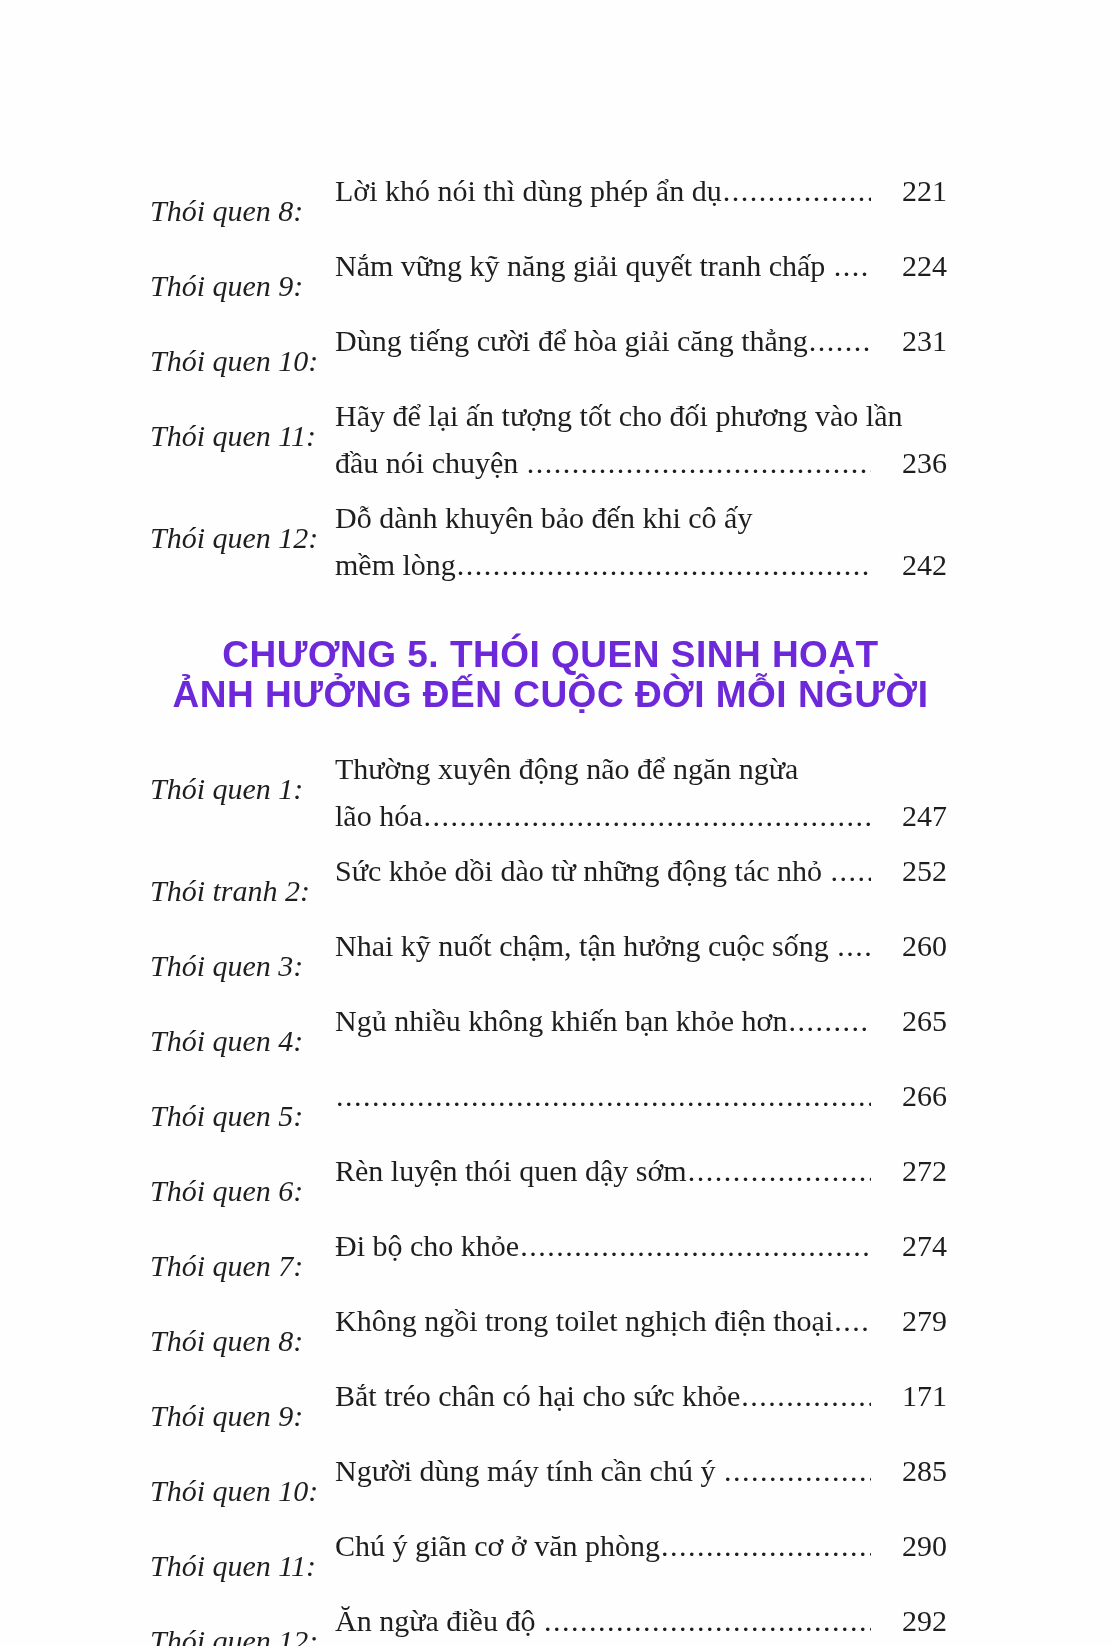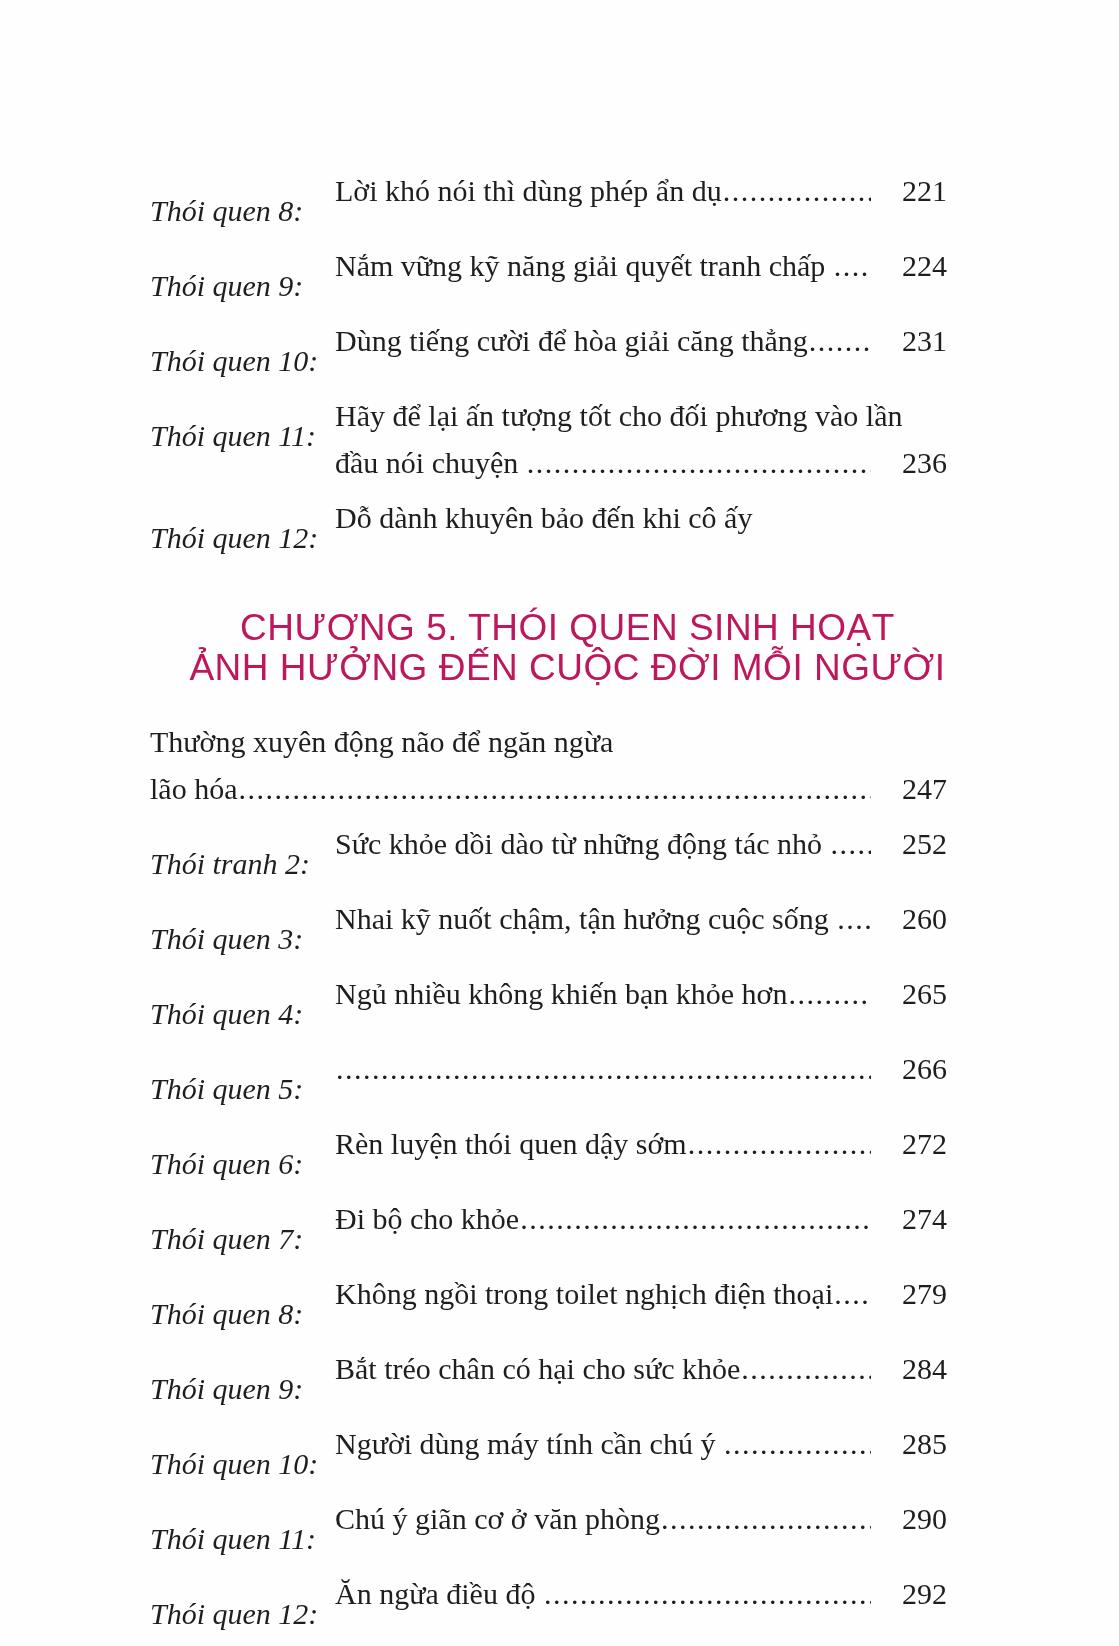--- a/index.html
+++ b/index.html
@@ -66,28 +66,28 @@
   }
   .page-num {
     flex: 0 0 auto;
     text-align: left;
     margin-left: 30px;
   }
   .chapter-heading {
     margin: 47px 0 30px 0;
     padding: 0;
     position: relative;
-    left: 19px;
+    left: 2px;
     text-align: center;
     font-family: "Liberation Sans", "DejaVu Sans", sans-serif;
-    font-weight: 400;
+    font-weight: 700;
     font-size: 37px;
     line-height: 40px;
     letter-spacing: 0.5px;
-    color: #be185d;
+    color: #6d28d9;
   }
   .heading-line { display: block; }
 </style>
 </head>
 <body>
 
 <div class="page">
   <div class="content">
 
     <div class="toc-section">
@@ -133,31 +133,37 @@
               <span class="page-num">236</span>
             </span>
           </span>
         </div>
         <div class="toc-entry">
           <span class="entry-label">Thói quen 12:</span>
           <span class="entry-body">
             <span class="entry-line">
               <span class="line-text">Dỗ dành khuyên bảo đến khi cô ấy</span>
             </span>
+            <span class="entry-line">
+              <span class="line-text">mềm lòng</span>
+              <span class="dots"></span>
+              <span class="page-num">242</span>
+            </span>
           </span>
         </div>
       </div>
 
     <h2 class="chapter-heading">
       <span class="heading-line">CHƯƠNG 5. THÓI QUEN SINH HOẠT</span>
       <span class="heading-line">ẢNH HƯỞNG ĐẾN CUỘC ĐỜI MỖI NGƯỜI</span>
     </h2>
 
     <div class="toc-section">
         <div class="toc-entry">
+          <span class="entry-label">Thói quen 1:</span>
           <span class="entry-body">
             <span class="entry-line">
               <span class="line-text">Thường xuyên động não để ngăn ngừa</span>
             </span>
             <span class="entry-line">
               <span class="line-text">lão hóa</span>
               <span class="dots"></span>
               <span class="page-num">247</span>
             </span>
           </span>
@@ -230,21 +236,21 @@
               <span class="page-num">279</span>
             </span>
           </span>
         </div>
         <div class="toc-entry">
           <span class="entry-label">Thói quen 9:</span>
           <span class="entry-body">
             <span class="entry-line">
               <span class="line-text">Bắt tréo chân có hại cho sức khỏe</span>
               <span class="dots"></span>
-              <span class="page-num">284</span>
+              <span class="page-num">171</span>
             </span>
           </span>
         </div>
         <div class="toc-entry">
           <span class="entry-label">Thói quen 10:</span>
           <span class="entry-body">
             <span class="entry-line">
               <span class="line-text">Người dùng máy tính cần chú ý </span>
               <span class="dots"></span>
               <span class="page-num">285</span>

